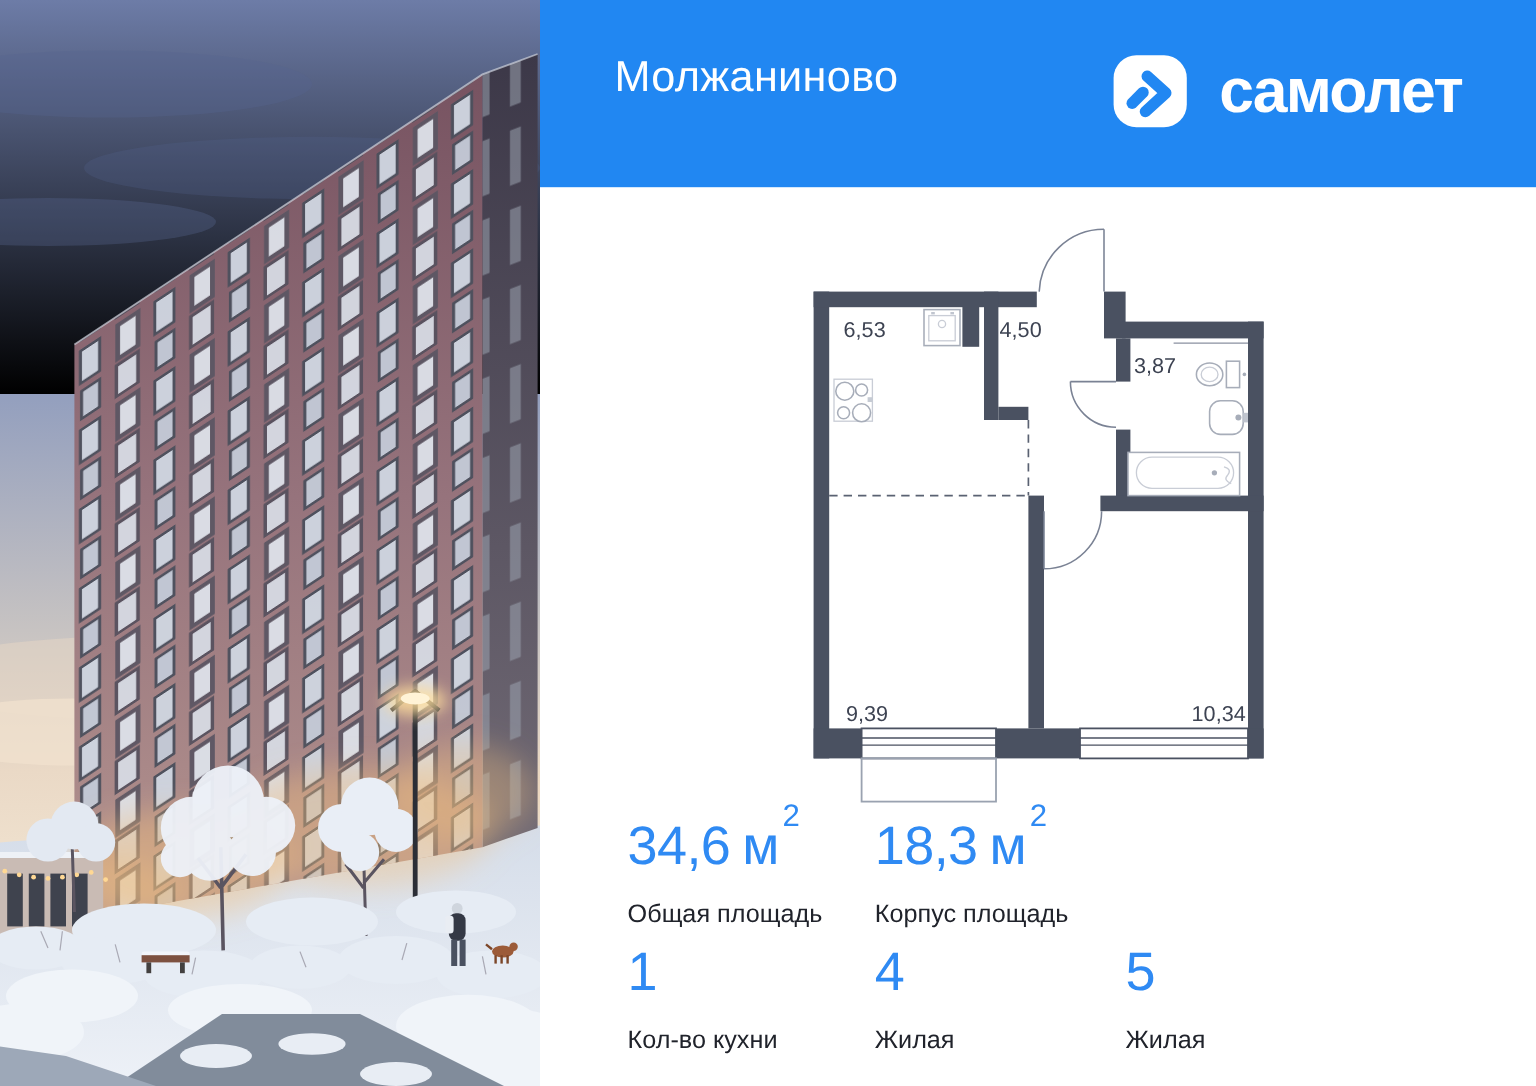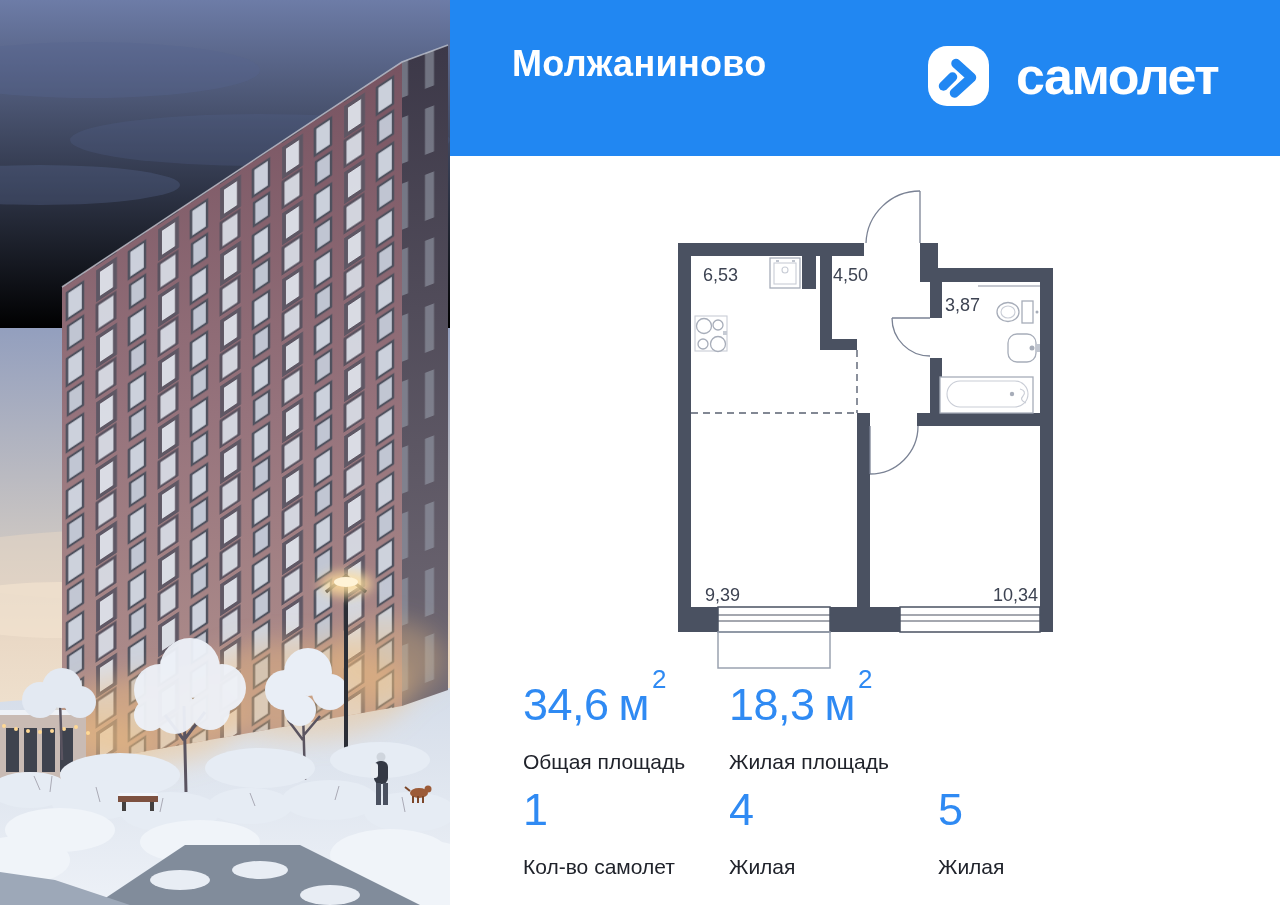--- a/index.html
+++ b/index.html
@@ -12,21 +12,21 @@
   *{box-sizing:border-box;margin:0;padding:0}
   html,body{width:1280px;height:905px;overflow:hidden;background:#fff;
     font-family:"Liberation Sans",sans-serif}
   .page{position:relative;width:1280px;height:905px;background:#fff;overflow:hidden}
 
   
   .photo{position:absolute;left:0;top:0;width:450px;height:905px;display:block}
 
   
   .header{position:absolute;left:450px;top:0;width:830px;height:156px;background:var(--brand-blue)}
-  .header-title{position:absolute;left:62px;top:44px;color:#fff;font-size:36px;font-weight:700;
+  .header-title{position:absolute;left:62px;top:44px;color:#fff;font-size:36px;font-weight:400;
     letter-spacing:.3px;line-height:40px}
   .logo{position:absolute;left:478px;top:46px;display:flex;align-items:flex-end}
   .logo-badge{width:61px;height:60px;background:#fff;border-radius:19px;display:flex;
     align-items:center;justify-content:center}
   .logo-badge svg{width:61px;height:60px;display:block}
   .logo-word{margin-left:27px;color:#fff;font-size:52px;font-weight:700;letter-spacing:-1.5px;
     line-height:60px}
 
   
   .floorplan{position:absolute;left:670px;top:185px;width:400px;height:485px}
@@ -336,26 +336,26 @@
     <text class="plan-label" x="705" y="601">9,39</text>
     <text class="plan-label" x="993" y="601">10,34</text>
   </svg>
 
   <div class="stat" style="left:523px;top:682px">
     <div class="stat-num"><span>34,6</span><span class="stat-unit">м</span><sup class="stat-sup">2</sup></div>
     <div class="stat-label">Общая площадь</div>
   </div>
   <div class="stat" style="left:729px;top:682px">
     <div class="stat-num"><span>18,3</span><span class="stat-unit">м</span><sup class="stat-sup">2</sup></div>
-    <div class="stat-label">Жилая площадь</div>
+    <div class="stat-label">Корпус площадь</div>
   </div>
 
   <div class="stat" style="left:523px;top:787px">
     <div class="stat-num">1</div>
-    <div class="stat-label">Кол-во самолет</div>
+    <div class="stat-label">Кол-во кухни</div>
   </div>
   <div class="stat" style="left:729px;top:787px">
     <div class="stat-num">4</div>
     <div class="stat-label">Жилая</div>
   </div>
   <div class="stat" style="left:938px;top:787px">
     <div class="stat-num">5</div>
     <div class="stat-label">Жилая</div>
   </div>
 

